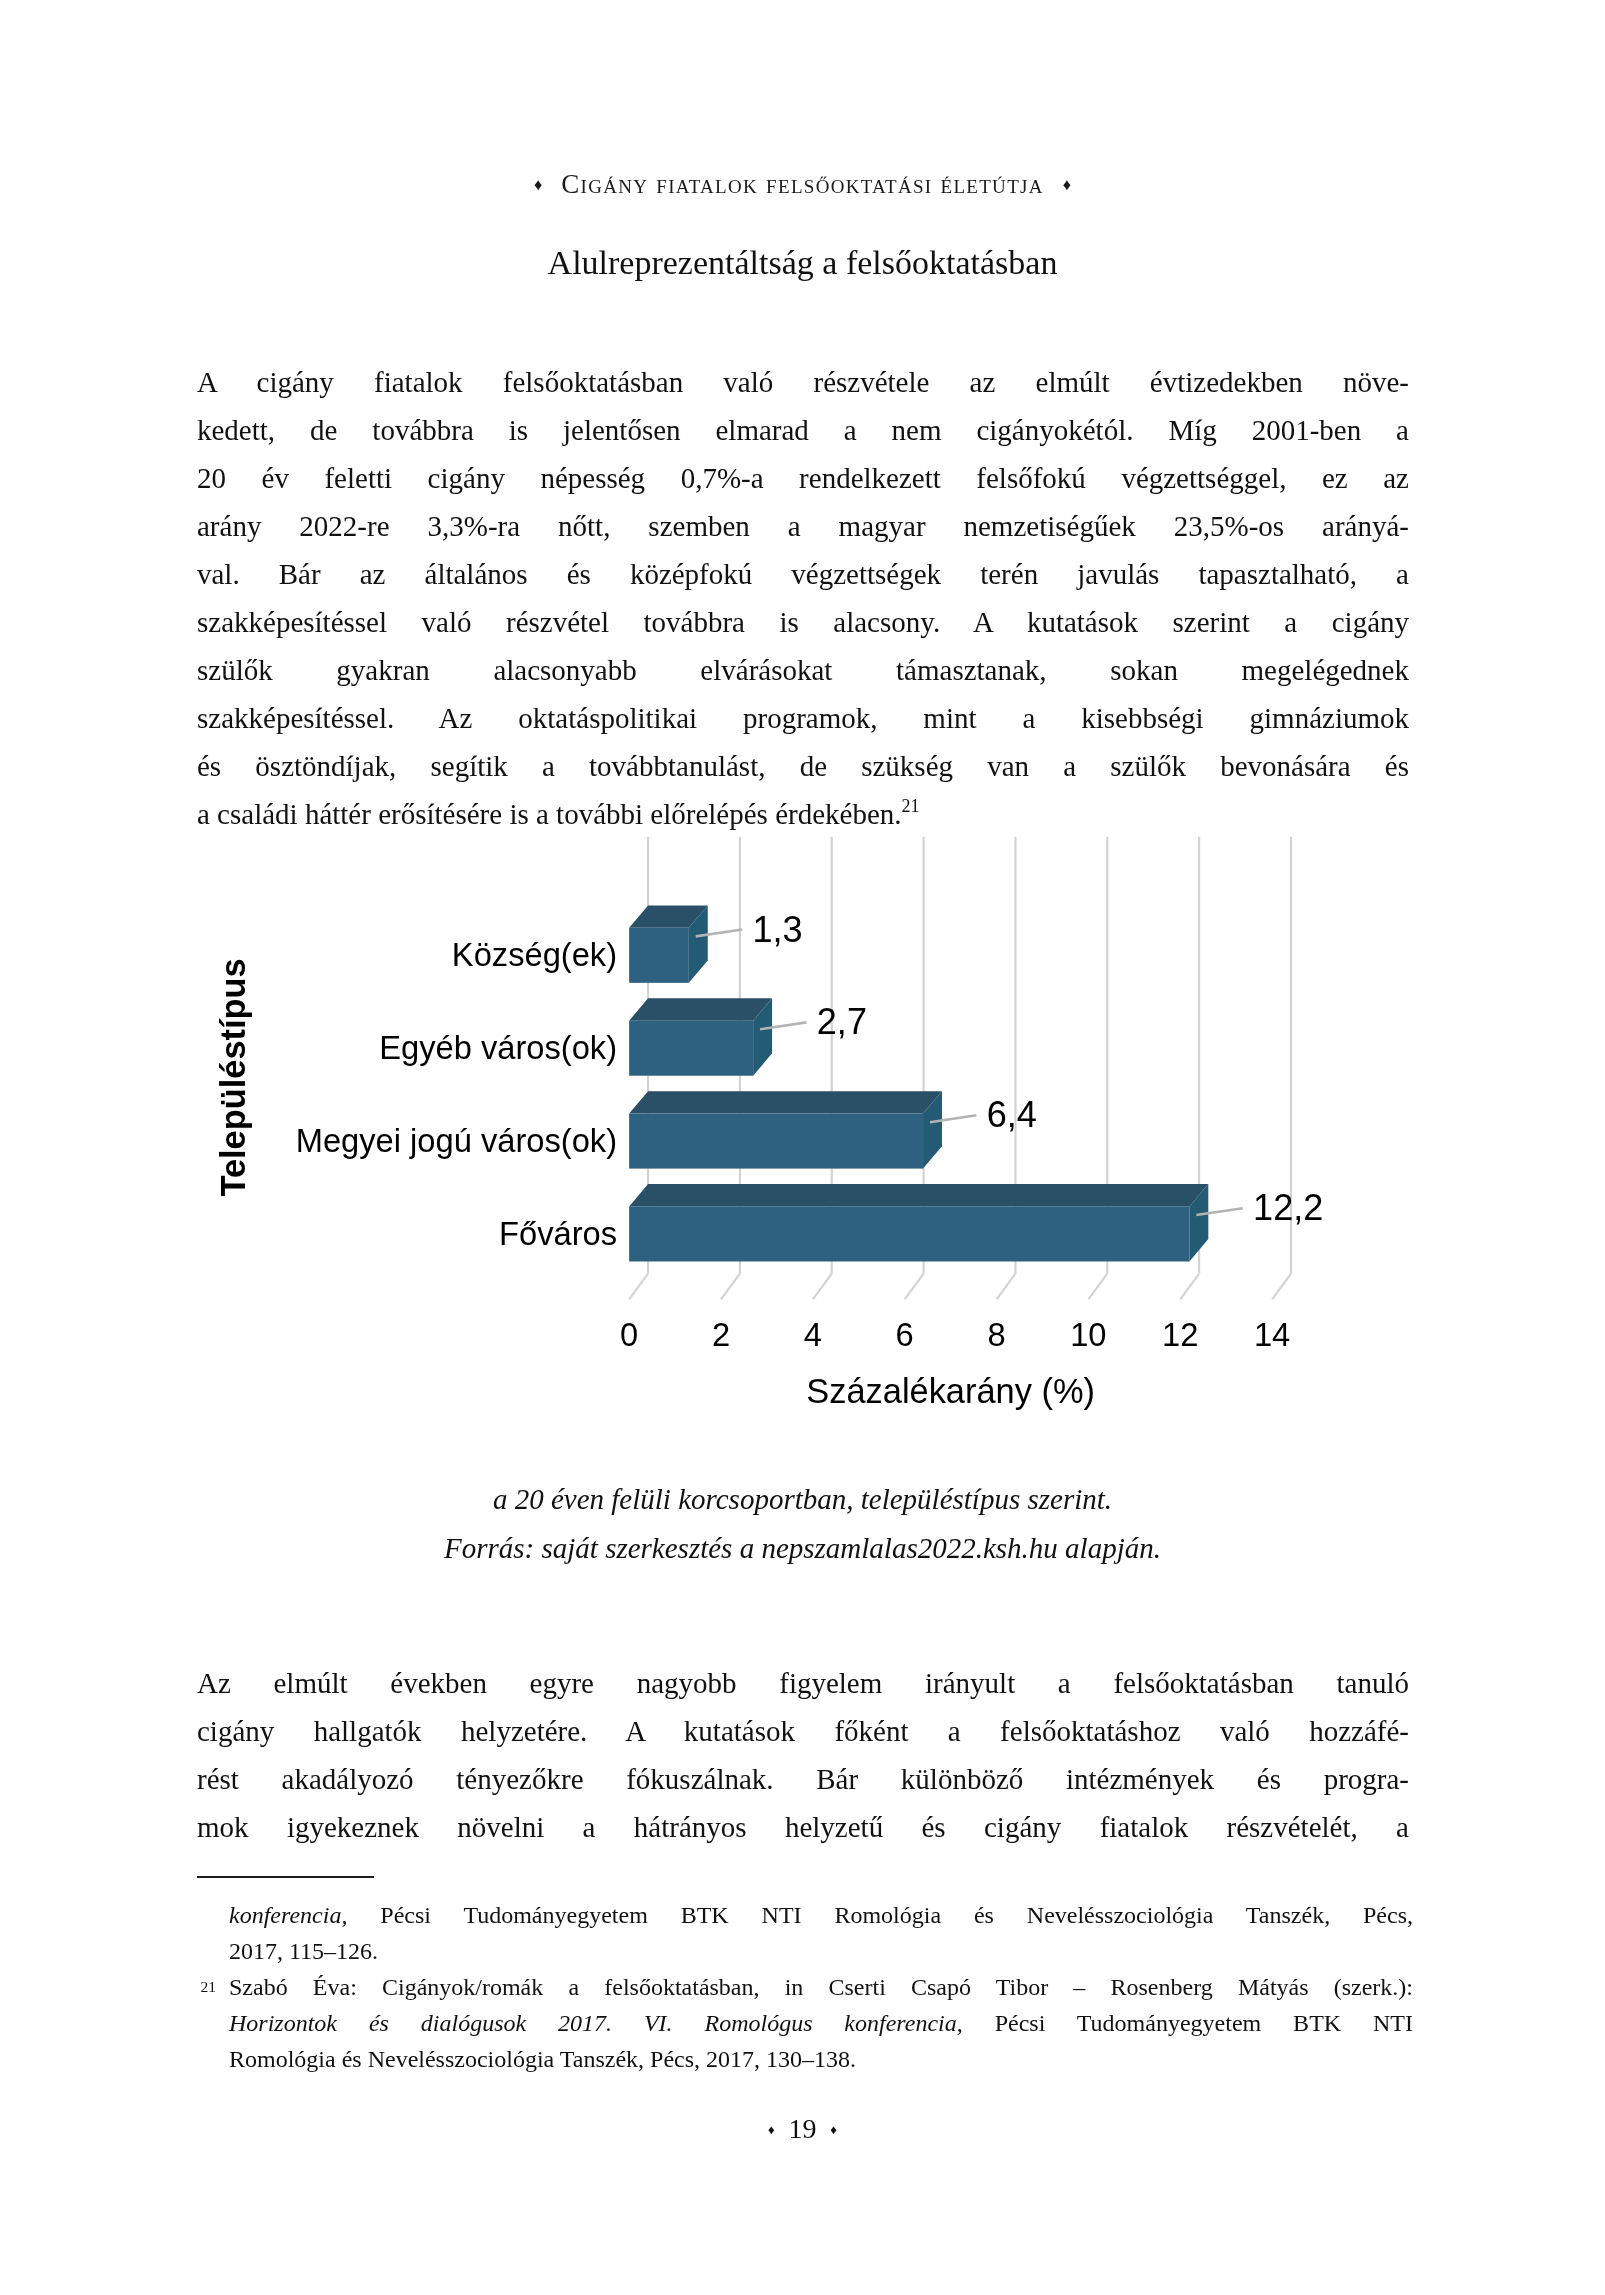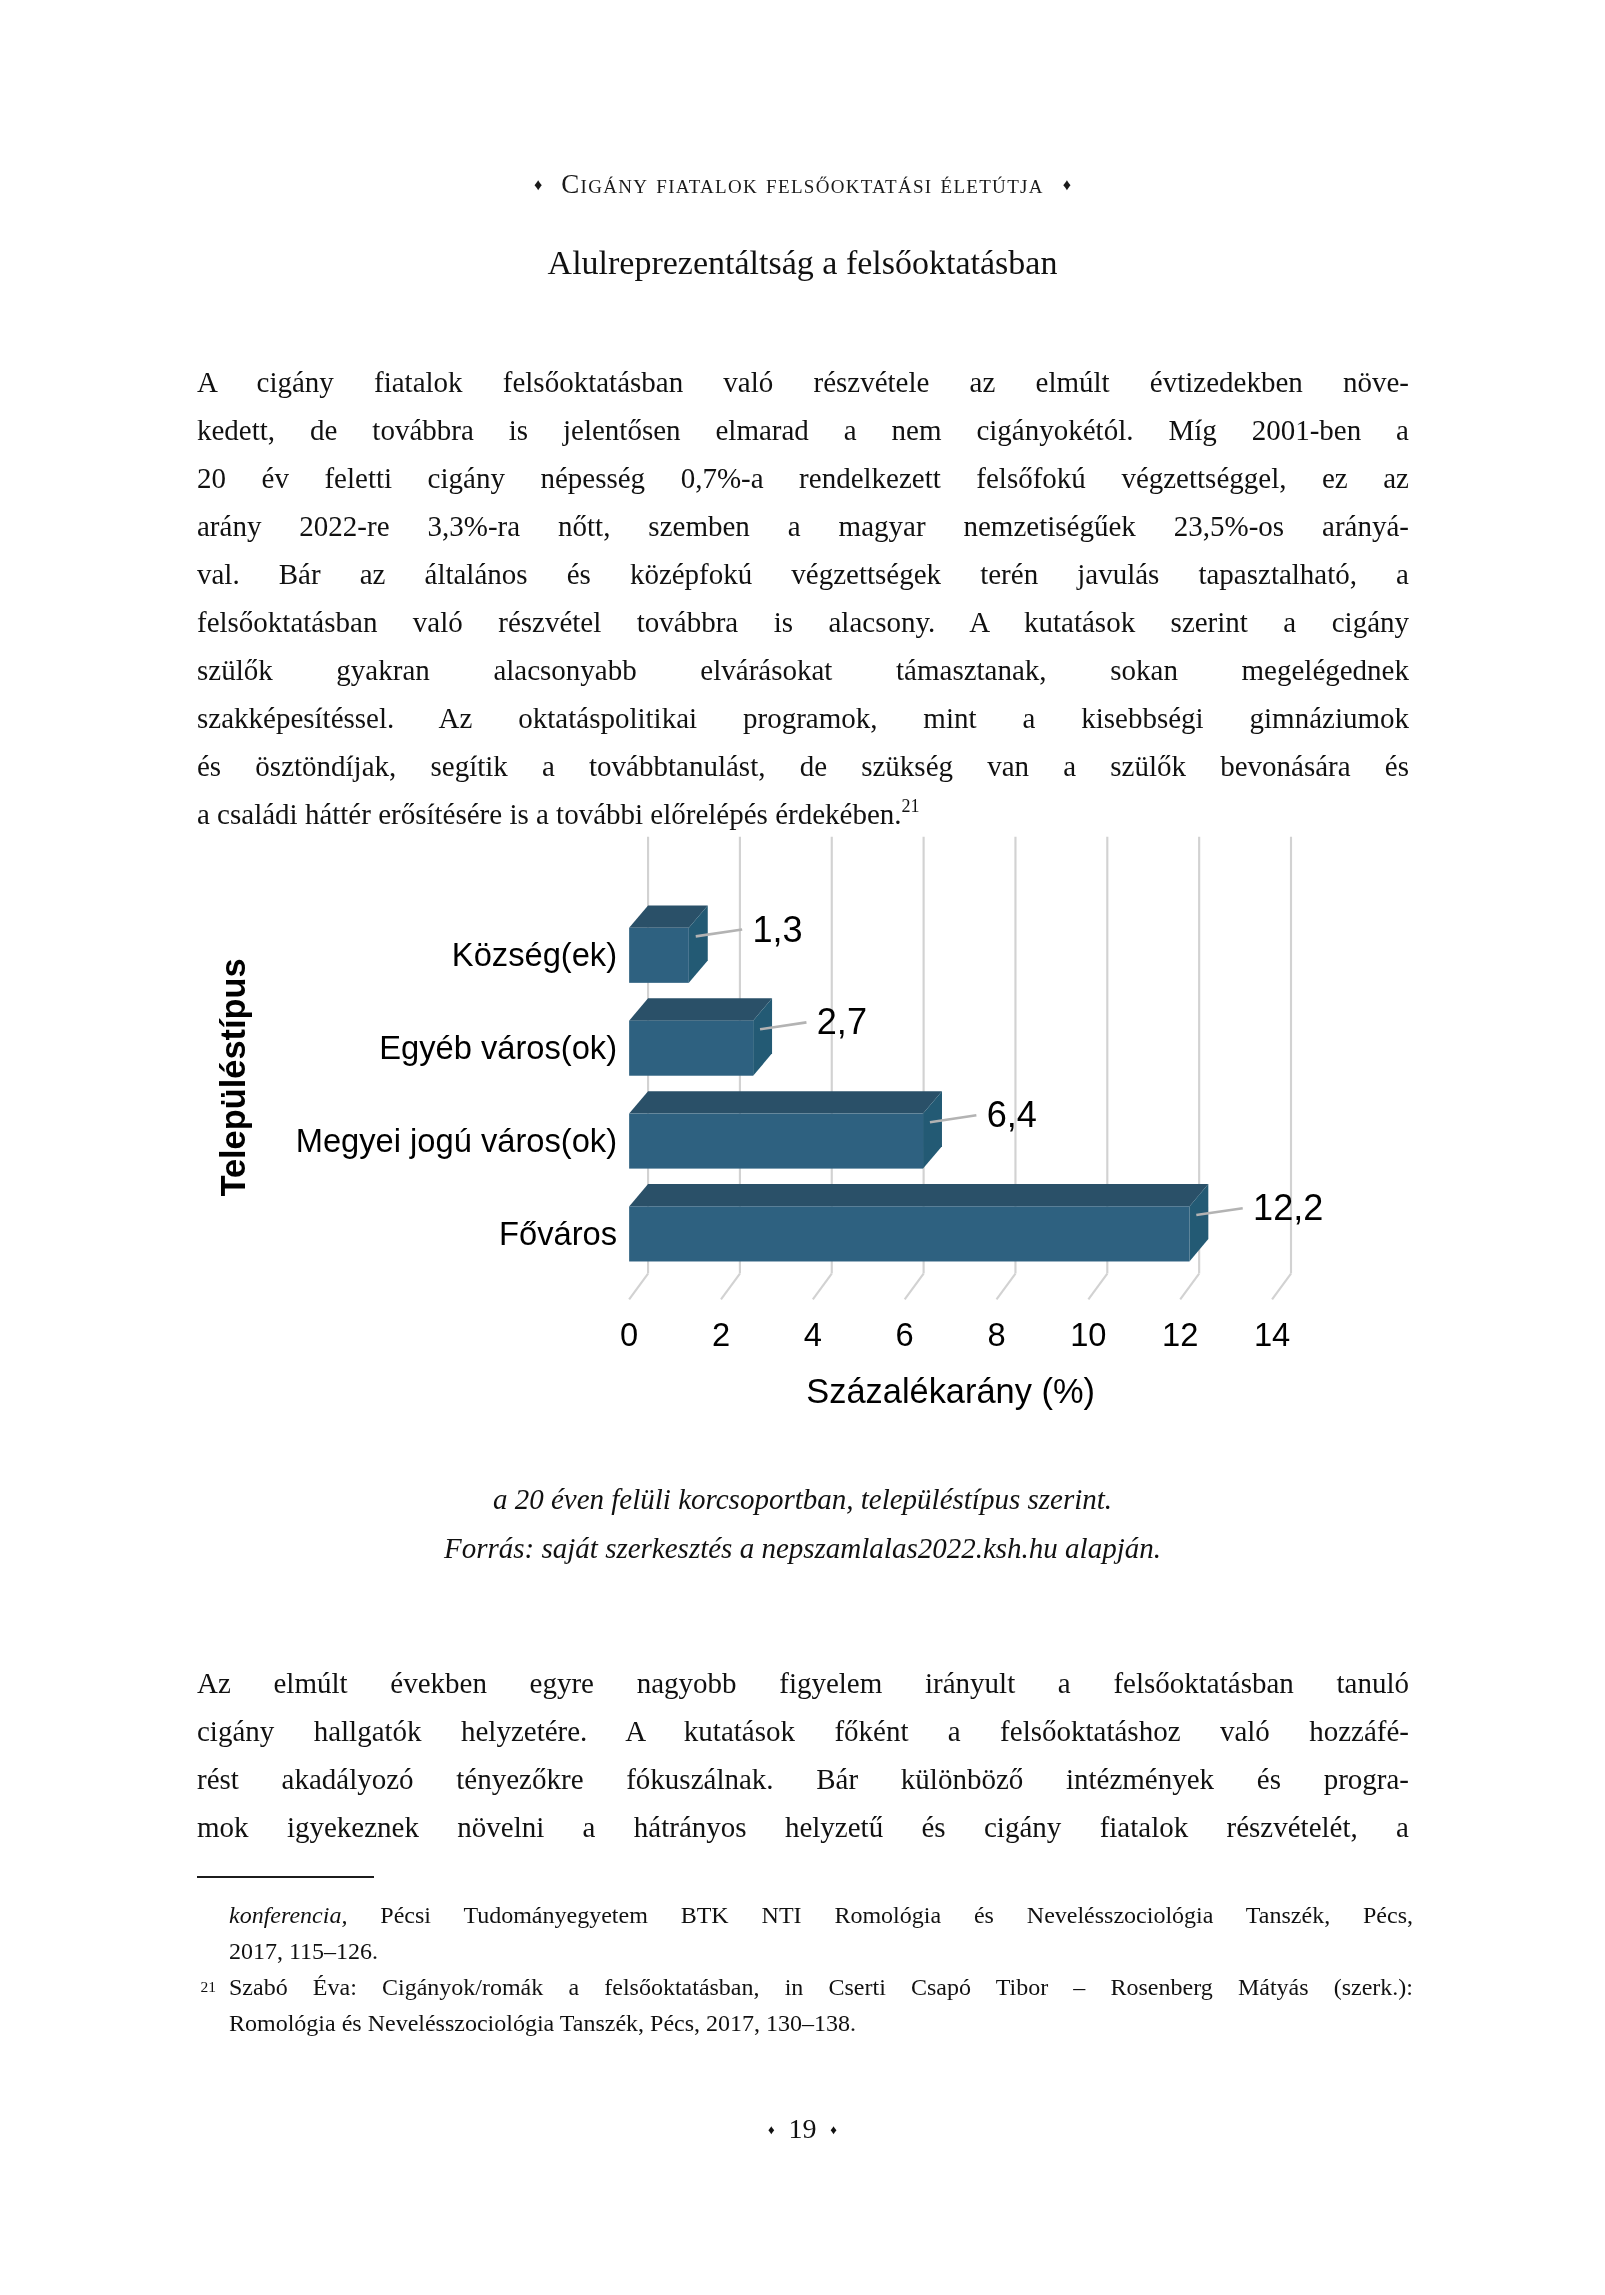--- a/index.html
+++ b/index.html
@@ -69,21 +69,21 @@
   </div>
 
   <div class="section-title">Alulreprezentáltság a felsőoktatásban</div>
 
   <div class="para" style="top:358px;">
     <div class="bline">A cigány fiatalok felsőoktatásban való részvétele az elmúlt évtizedekben növe-</div>
     <div class="bline">kedett, de továbbra is jelentősen elmarad a nem cigányokétól. Míg 2001-ben a</div>
     <div class="bline">20 év feletti cigány népesség 0,7%-a rendelkezett felsőfokú végzettséggel, ez az</div>
     <div class="bline">arány 2022-re 3,3%-ra nőtt, szemben a magyar nemzetiségűek 23,5%-os arányá-</div>
     <div class="bline">val. Bár az általános és középfokú végzettségek terén javulás tapasztalható, a</div>
-    <div class="bline">felsőoktatásban való részvétel továbbra is alacsony. A kutatások szerint a cigány</div>
+    <div class="bline">szakképesítéssel való részvétel továbbra is alacsony. A kutatások szerint a cigány</div>
     <div class="bline">szülők gyakran alacsonyabb elvárásokat támasztanak, sokan megelégednek</div>
     <div class="bline">szakképesítéssel. Az oktatáspolitikai programok, mint a kisebbségi gimnáziumok</div>
     <div class="bline">és ösztöndíjak, segítik a továbbtanulást, de szükség van a szülők bevonására és</div>
     <div class="bline last"><span>a családi háttér erősítésére is a további előrelépés érdekében.</span><sup class="fnref">21</sup></div>
   </div>
 
   <div class="chart-wrap">
     <svg id="chart-svg" width="1204" height="621" viewBox="0 0 1400 722" xmlns="http://www.w3.org/2000/svg">
         <line x1="521" y1="10" x2="521" y2="518" stroke="#d2d2d2" stroke-width="2.5"></line>
         <line x1="521" y1="518" x2="499" y2="548" stroke="#d2d2d2" stroke-width="2.5"></line>
@@ -149,20 +149,21 @@
     <div class="bline">rést akadályozó tényezőkre fókuszálnak. Bár különböző intézmények és progra-</div>
     <div class="bline">mok igyekeznek növelni a hátrányos helyzetű és cigány fiatalok részvételét, a</div>
   </div>
 
   <div class="fn-sep"></div>
 
   <div class="footnotes">
     <div class="fnline j"><span class="it">konferencia,</span><span> Pécsi Tudományegyetem BTK NTI Romológia és Nevelésszociológia Tanszék, Pécs,</span></div>
     <div class="fnline"><span>2017, 115–126.</span></div>
     <div class="fnline j"><sup class="fnmark">21</sup><span>Szabó Éva: Cigányok/romák a felsőoktatásban, in Cserti Csapó Tibor – Rosenberg Mátyás (szerk.):</span></div>
+    <div class="fnline j"><span class="it">Horizontok és dialógusok 2017. VI. Romológus konferencia</span><span>, Pécsi Tudományegyetem BTK NTI</span></div>
     <div class="fnline"><span>Romológia és Nevelésszociológia Tanszék, Pécs, 2017, 130–138.</span></div>
   </div>
 
   <div class="footer">
     <span class="pg-bullet">♦</span><span class="pg-num">19</span><span class="pg-bullet">♦</span>
   </div>
 
 </div>
 
 

